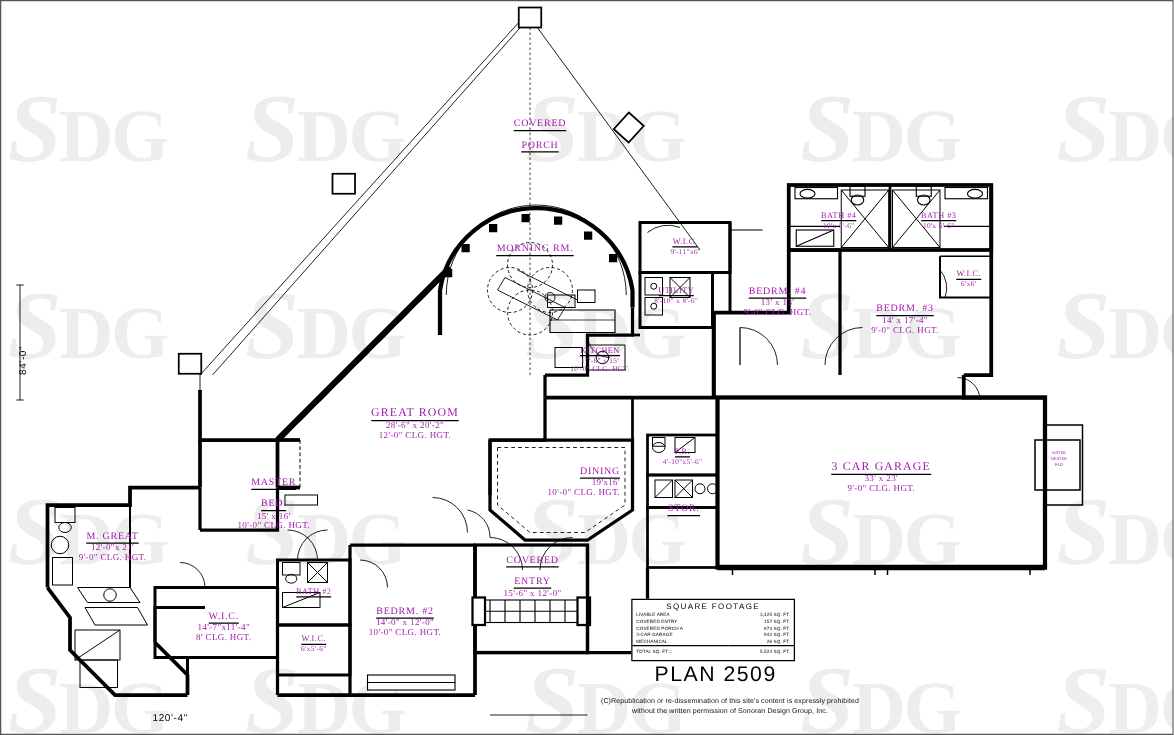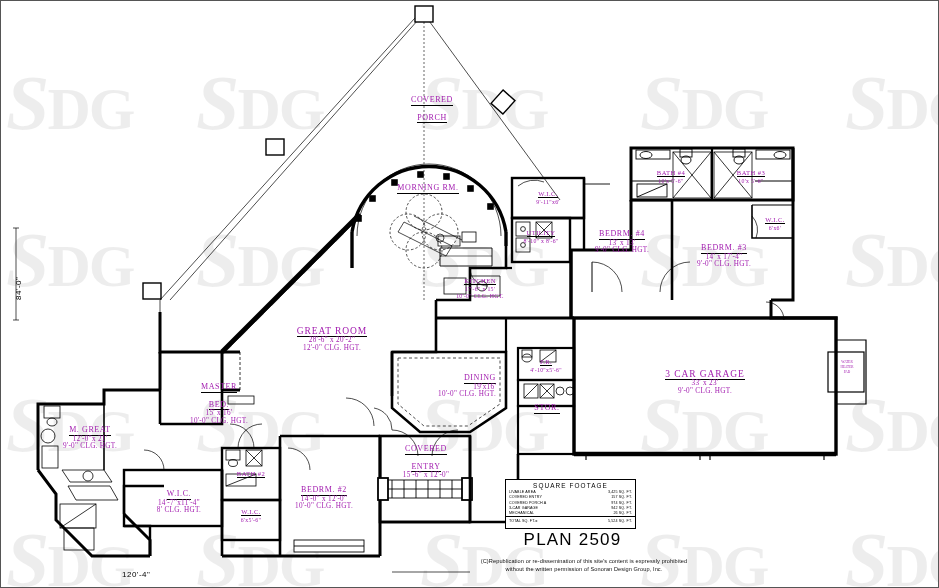--- a/index.html
+++ b/index.html
@@ -349,21 +349,21 @@
       <line x1="392" y1="572" x2="470" y2="572" stroke-width="0.7"></line>
 
     </g>
   </svg>
 
   <div class="lbl" style="left:382px;top:88px;width:100px;">
     <span class="rn sm">COVERED</span><br>
     <span class="rn sm">PORCH</span>
   </div>
 
-  <div class="lbl" style="left:373px;top:176px;width:110px;">
+  <div class="lbl" style="left:373px;top:188px;width:110px;">
     <span class="rn sm">MORNING RM.</span>
   </div>
 
   <div class="lbl" style="left:518px;top:182px;width:60px;">
     <span class="rn xs">W.I.C.</span>
     <span class="dim xs">9'-11"x6'</span>
   </div>
 
   <div class="lbl" style="left:510px;top:221px;width:62px;">
     <span class="rn xs">UTILITY</span>

